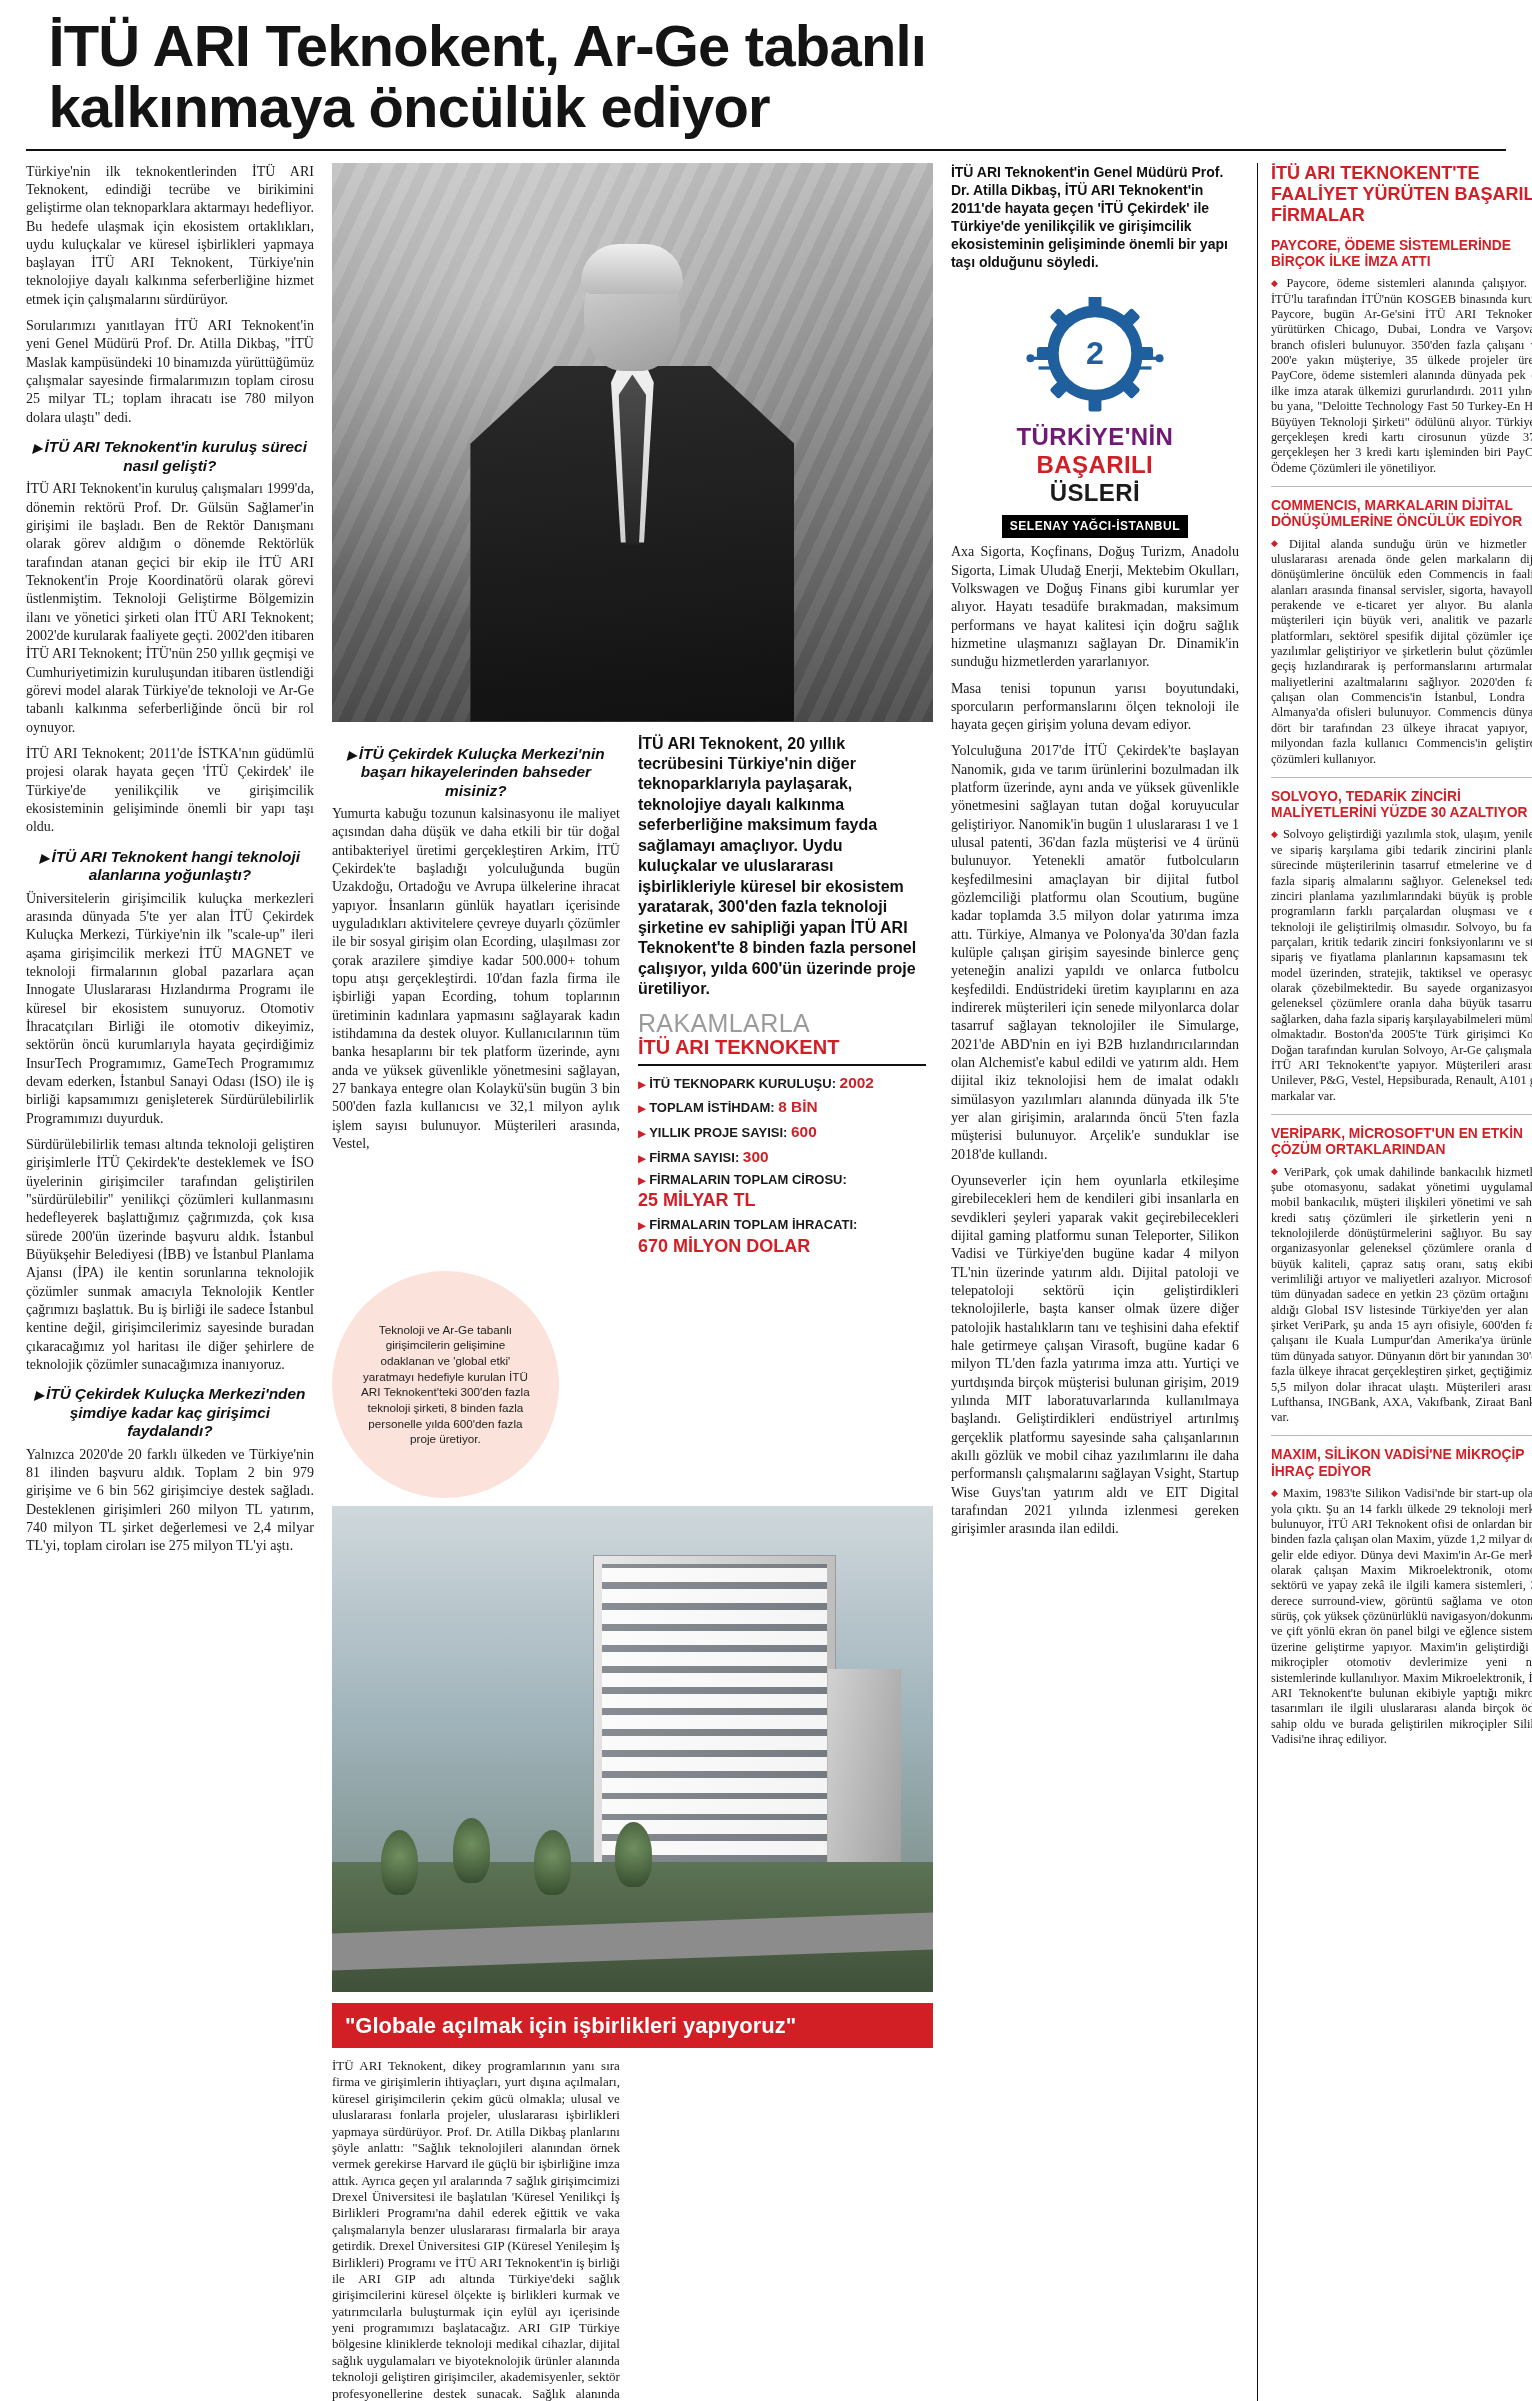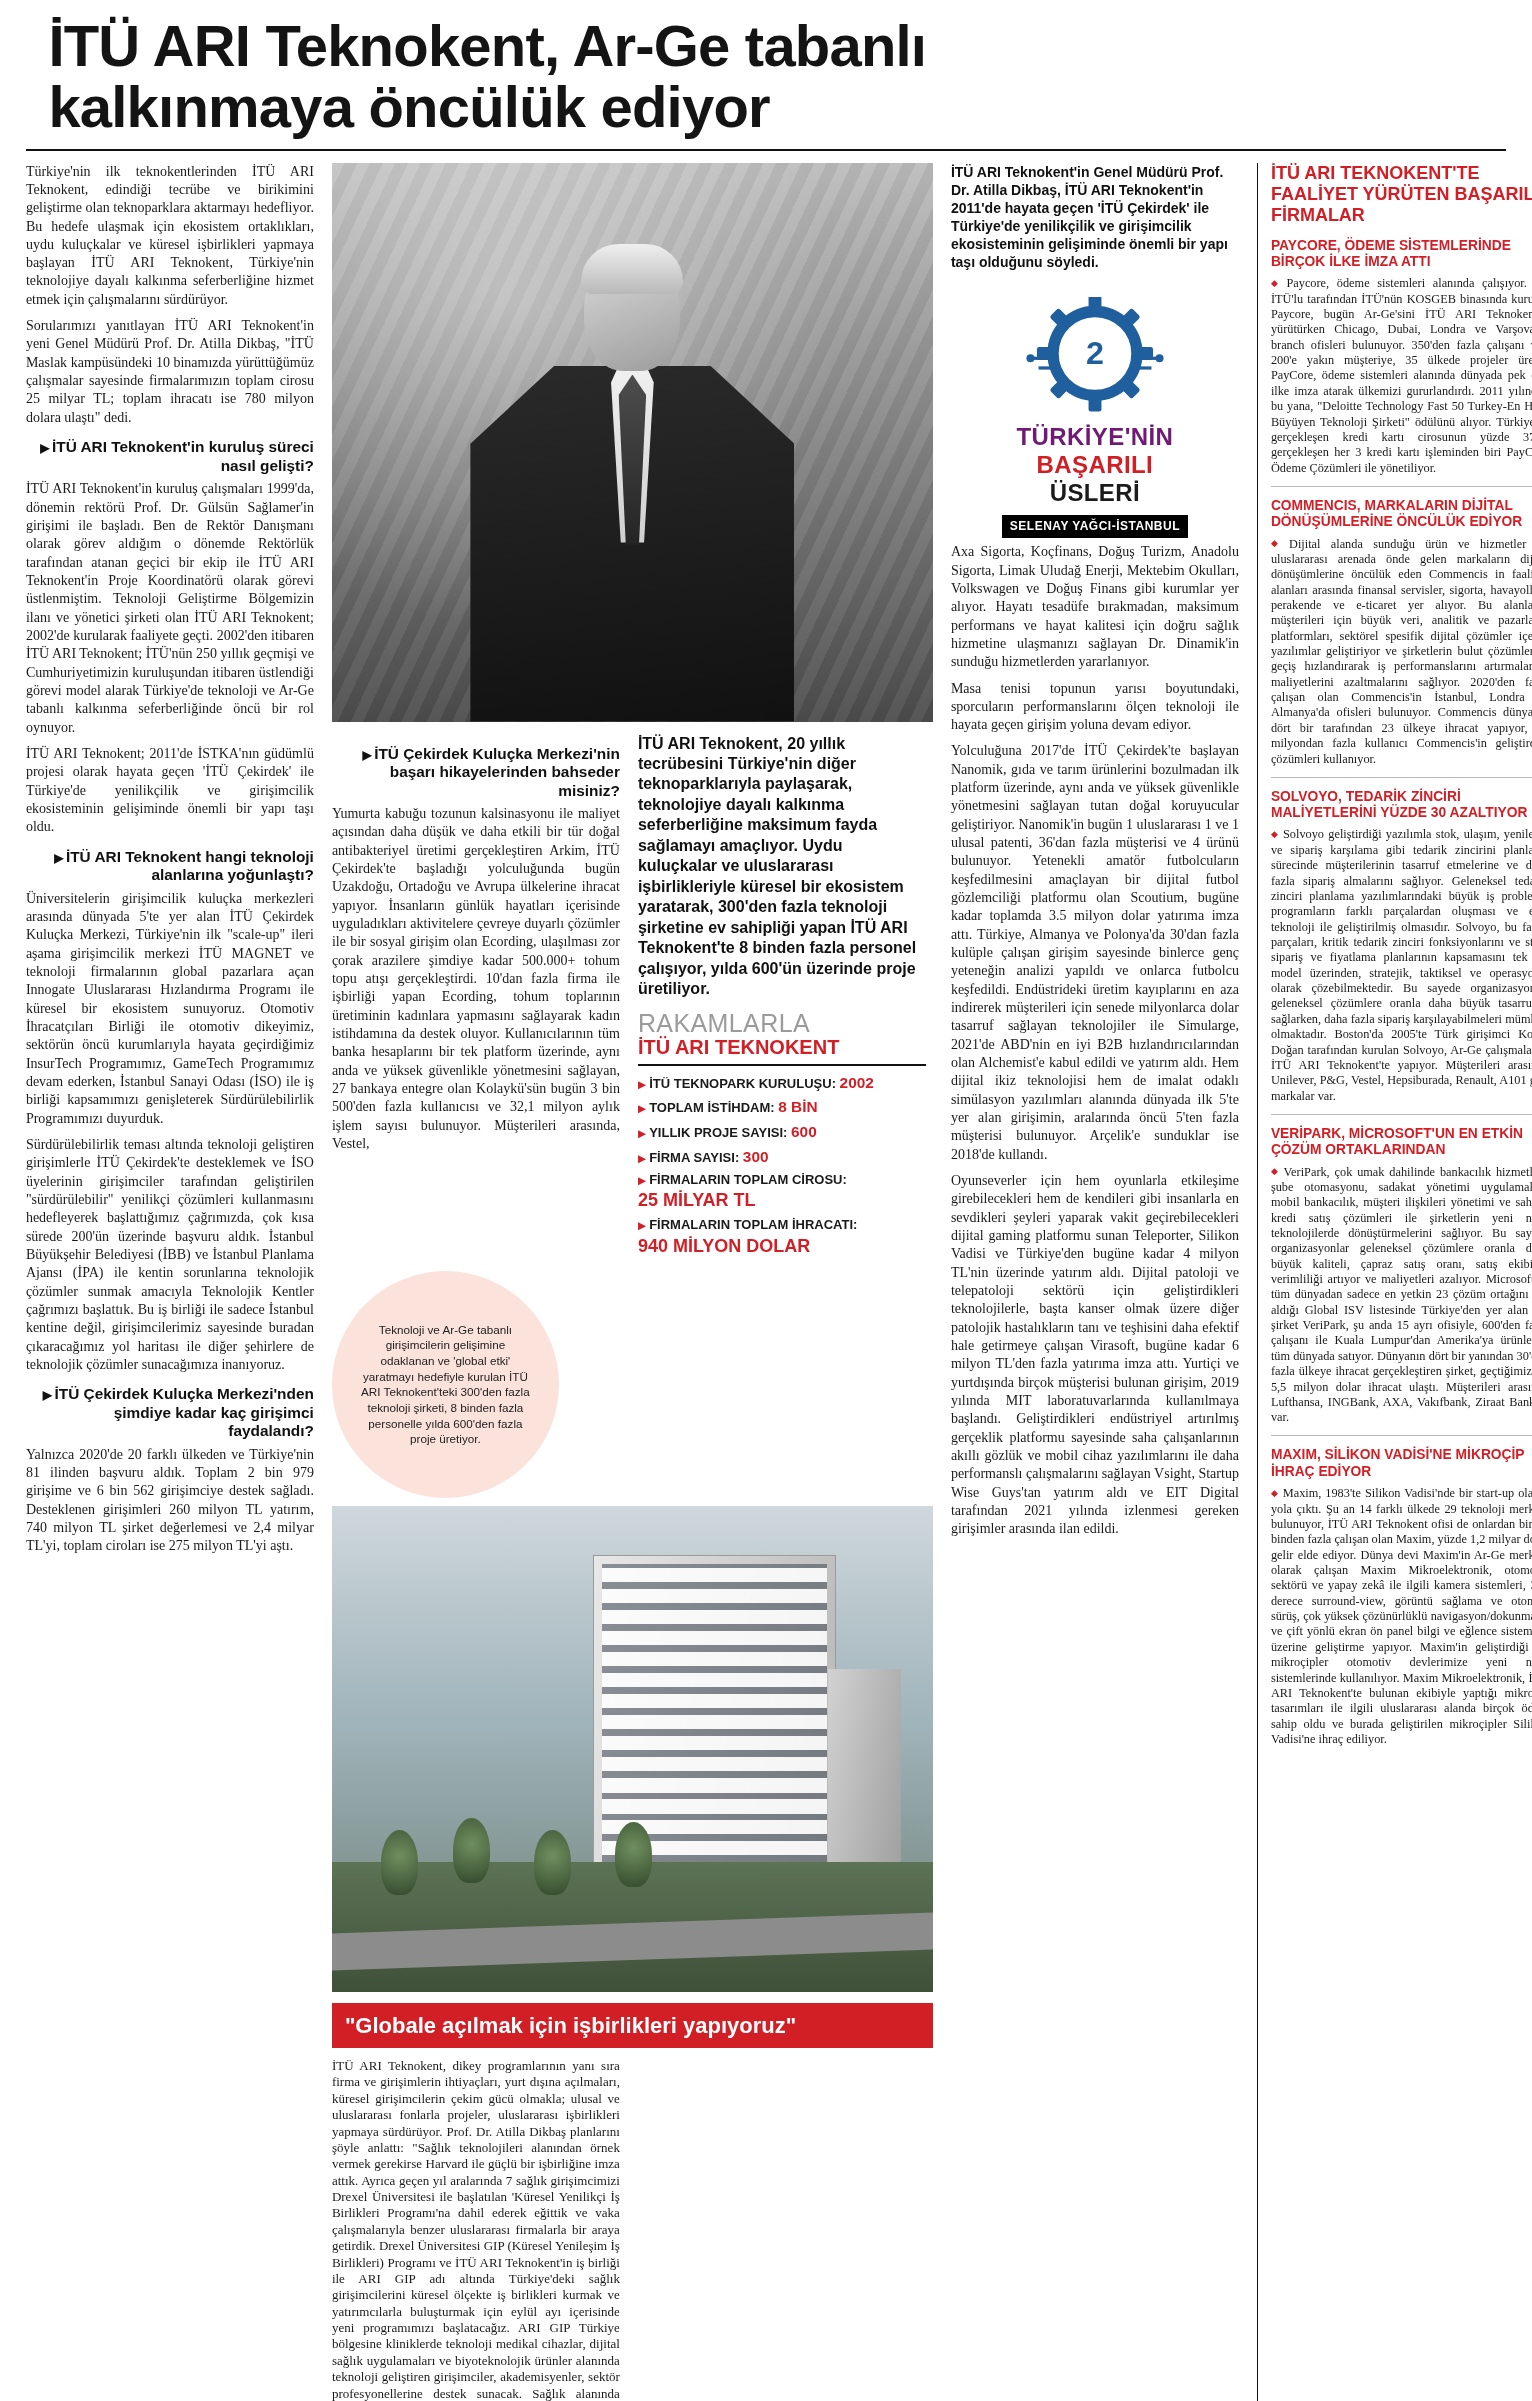--- a/index.html
+++ b/index.html
@@ -40,21 +40,22 @@
   .col1 p, .col3 p { font-size:14px; }
 
   
   .qhead {
     font-family:"Liberation Sans", sans-serif;
     font-weight:bold;
     font-size:15.4px;
     line-height:1.2;
     margin:11.3px 0 4.9px 0;
     color:#111;
-    text-align:right;
+    text-align:center;
+    font-style:italic;
   }
   .qhead .tri { color:#111; font-size:12px; margin-right:2.4px; }
 
   
   .photo-main {
     width:100%; height:559px;
     background:linear-gradient(160deg,#9a9a9a 0%, #6f6f6f 35%, #4a4a4a 70%, #303030 100%);
     position:relative; overflow:hidden;
   }
   .photo-main .backdrop {
@@ -298,21 +299,21 @@
           <div class="rak-item">
             <span class="tri">▶</span><span class="lbl">FİRMA SAYISI:</span>
             <span class="val">300</span>
           </div>
           <div class="rak-item">
             <span class="tri">▶</span><span class="lbl">FİRMALARIN TOPLAM CİROSU:</span>
             <span class="valbig">25 MİLYAR TL</span>
           </div>
           <div class="rak-item">
             <span class="tri">▶</span><span class="lbl">FİRMALARIN TOPLAM İHRACATI:</span>
-            <span class="valbig">940 MİLYON DOLAR</span>
+            <span class="valbig">670 MİLYON DOLAR</span>
           </div>
         </div>
       </div>
 
       <div class="circle-quote">
         <span>Teknoloji ve Ar-Ge tabanlı girişimcilerin gelişimine odaklanan ve 'global etki' yaratmayı hedefiyle kurulan İTÜ ARI Teknokent'teki 300'den fazla teknoloji şirketi, 8 binden fazla personelle yılda 600'den fazla proje üretiyor.</span>
       </div>
 
       <div class="photo-building">
         <div class="bld"></div>

